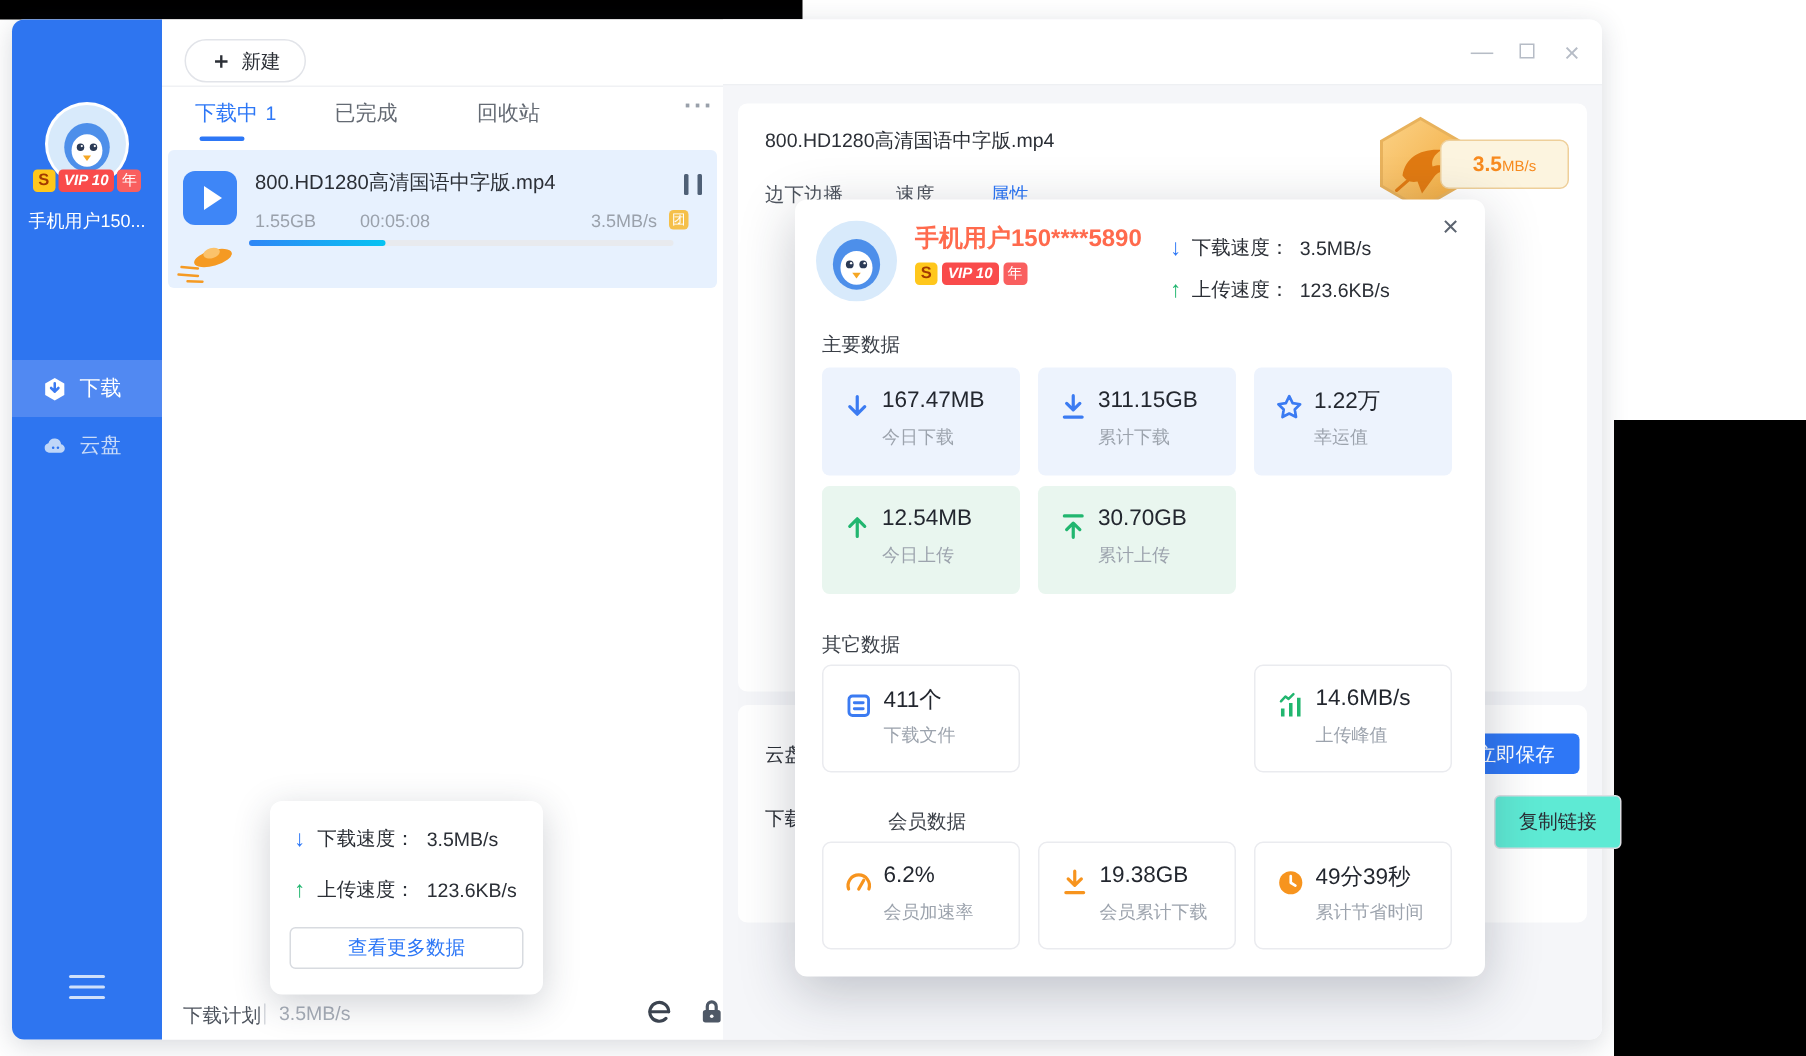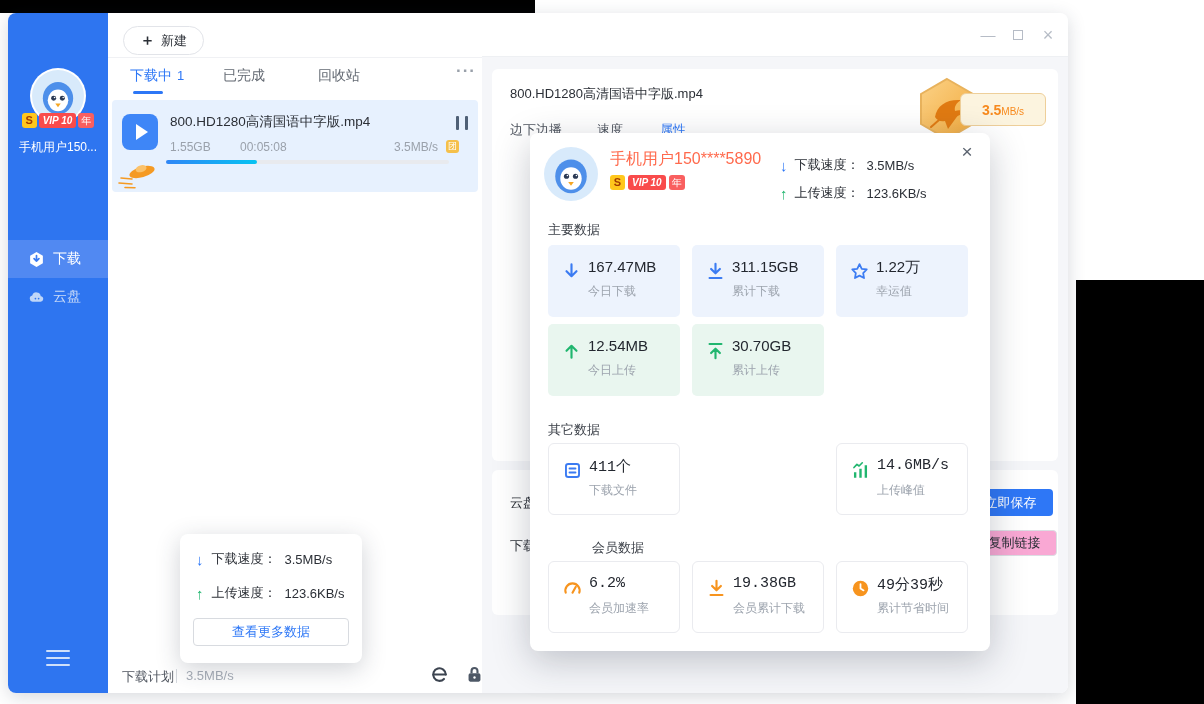--- a/index.html
+++ b/index.html
@@ -71,34 +71,34 @@
   .detail-title { left:18px; top:16px; font-size:13px; color:#2B2F36; }
   .dtab { top:52px; font-size:13px; color:#4E545E; cursor:pointer; }
   .dtab.active { color:#2D77F6; }
   .hexbird { left:425px; top:8px; width:60px; height:64px; }
   .speed-plaque { left:468px; top:24px; width:86px; height:33px; background:#FCF4DF; border:1px solid #EECF9A; border-radius:6px; text-align:center; line-height:31px; }
   .speed-plaque b { color:#F78A1E; font-size:14px; }
   .speed-plaque span { color:#F78A1E; font-size:10px; }
   .lower-card { left:10px; top:457px; width:566px; height:145px; background:#fff; border-radius:6px; }
   .lc-label { left:18px; font-size:13px; color:#2B2F36; }
   .btn-save { left:476px; top:19px; width:85px; height:27px; background:#2E77F6; color:#fff; font-size:13px; border:none; border-radius:4px; text-align:center; line-height:27px; cursor:pointer; }
-  .btn-copy { left:480px; top:60px; width:85px; height:26px; background:#f9a8d4; color:#2B2F36; font-size:13px; border:1px solid #DCDEE3; border-radius:4px; text-align:center; line-height:24px; cursor:pointer; }
+  .btn-copy { left:504px; top:60px; width:85px; height:36px; background:#5eead4; color:#2B2F36; font-size:13px; border:1px solid #DCDEE3; border-radius:4px; text-align:center; line-height:24px; cursor:pointer; }
 
   
   .popup-stats { left:530px; top:133px; width:460px; height:518px; background:#fff; border-radius:8px; box-shadow:0 10px 36px rgba(30,40,60,.25); }
   .stats-close { left:424px; top:6px; width:26px; height:26px; font-size:19px; color:#5C6470; text-align:center; line-height:26px; cursor:pointer; }
   .stats-avatar { left:14px; top:14px; width:54px; height:54px; }
-  .stats-user { left:80px; top:16px; font-size:16px; color:#FF6A4D; }
+  .stats-user { left:80px; top:16px; font-size:16px; color:#FF6A4D;font-weight:bold; }
   .stats-badges { left:80px; top:42px; display:flex; gap:3px; align-items:center; }
   .hd-row { left:250px; display:flex; gap:7px; align-items:center; font-size:13px; color:#2B2F36; }
   .sec-title { left:18px; font-size:13px; color:#3A3F47; }
   .card { width:132px; height:72px; border-radius:5px; }
   .theme-blue { background:#EDF3FD; }
   .theme-green { background:#E9F6EF; }
-  .theme-plain { background:#fff; border:1px solid #EAEBEF; border-radius:6px;font-family:Liberation Mono, monospace; }
+  .theme-plain { background:#fff; border:1px solid #EAEBEF; border-radius:6px; }
   .card .ic { position:absolute; left:14px; top:17px; width:19px; height:19px; }
   .card .val { position:absolute; left:40px; top:13px; font-size:15px; color:#23272F; }
   .card .lab { position:absolute; left:40px; top:38px; font-size:12px; color:#9CA3AD; }
   .ic-blue { color:#3B7BF2; } .ic-green { color:#21B66F; } .ic-orange { color:#F7941E; }
   .c-blue { color:#2D77F6; } .c-green { color:#21B66F; }
 </style>
 </head>
 <body>
 
 <div class="stage">

